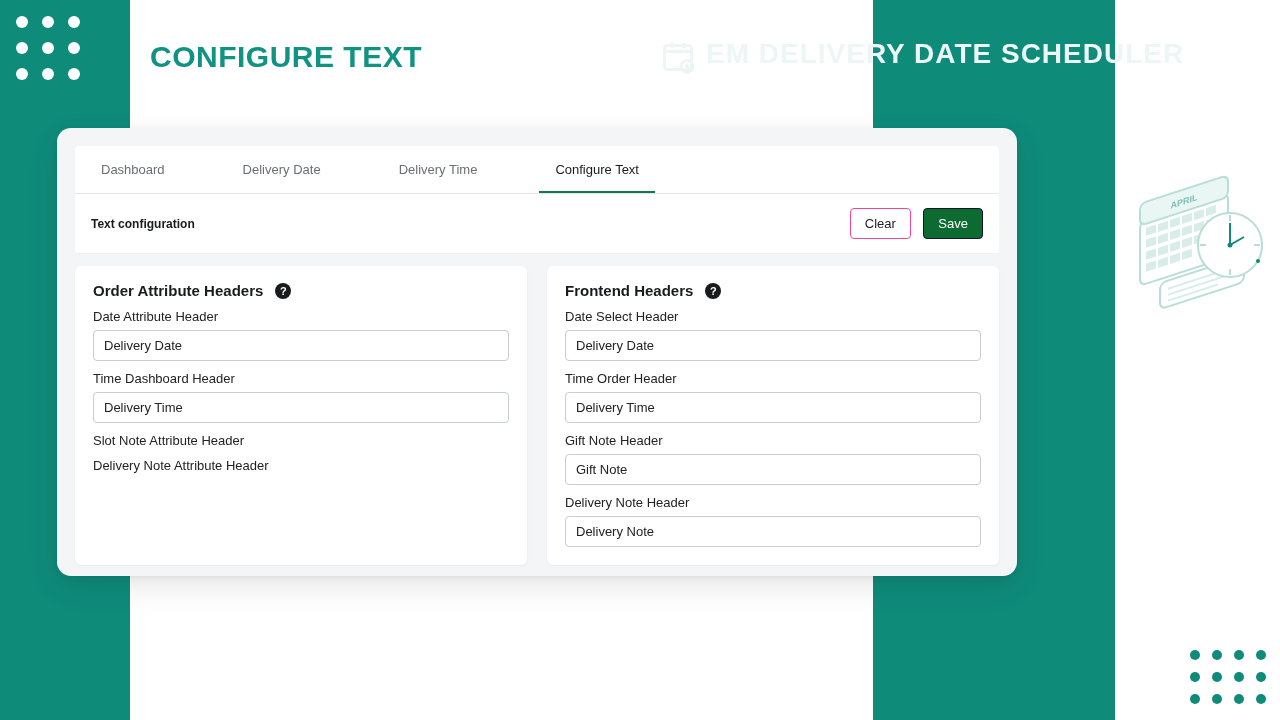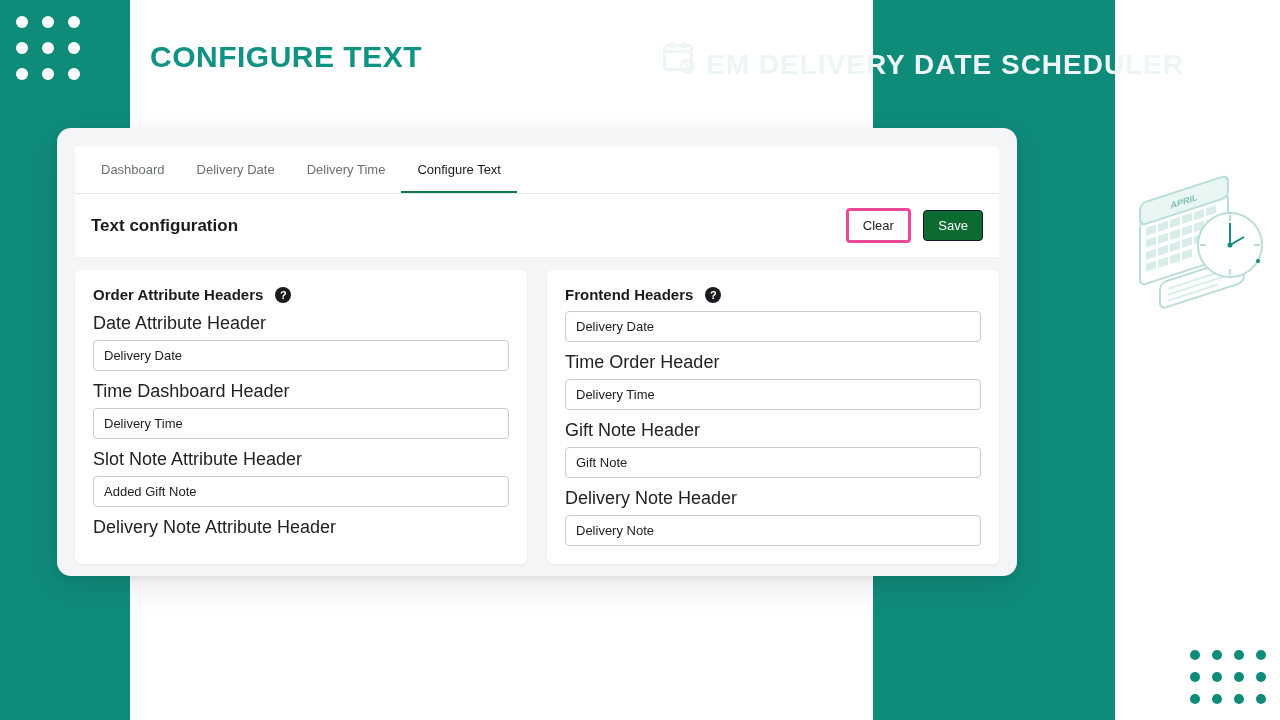--- a/index.html
+++ b/index.html
@@ -13,42 +13,42 @@
   .dots { position: absolute; display: grid; grid-template-columns: repeat(3, 12px); grid-gap: 14px 14px; }
   .dots span { width: 12px; height: 12px; border-radius: 50%; background: #fff; }
   .dots.top-left { left: 16px; top: 16px; }
   .dots.bottom-right { left: 1190px; top: 650px; grid-template-columns: repeat(4, 10px); grid-gap: 12px 12px; }
   .dots.bottom-right span { background: #0f8b7a; width: 10px; height: 10px; }
 
   
   .page-title { position: absolute; left: 150px; top: 40px; font-size: 30px; font-weight: 800; color: #109383; letter-spacing: 0.5px; }
 
   
-  .product-name { position: absolute; left: 660px; top: 38px; font-size: 28px; font-weight: 800; color: #eef6f5; letter-spacing: 1px; white-space: nowrap; display: flex; align-items: flex-end; gap: 10px; }
+  .product-name { position: absolute; left: 660px; top: 38px; font-size: 28px; font-weight: 800; color: #eef6f5; letter-spacing: 1px; white-space: nowrap; display: flex; align-items: flex-start; gap: 10px; }
   .product-name .cal-icon svg { width: 36px; height: 36px; stroke: #eef6f5; }
 
   
   .card { position: absolute; left: 57px; top: 128px; width: 960px; height: 448px; background: #f4f5f7; border-radius: 14px; box-shadow: 0 10px 30px rgba(0,0,0,0.10), 0 2px 6px rgba(0,0,0,0.06); }
 
-  .tabs-wrap { background: #fff; margin: 18px 18px 0 18px; border-radius: 4px 4px 0 0; border-bottom: 1px solid #e4e6eb; display: flex; padding: 0 10px; }
+  .tabs-wrap { background: #fff; margin: 18px 18px 0 18px; border-radius: 4px 4px 0 0; border-bottom: 1px solid #e4e6eb; display: flex; padding: 0 10px; gap: 46px; }
   .tab { padding: 16px 16px 14px 16px; font-size: 13px; color: #6a6e75; cursor: pointer; border-bottom: 2px solid transparent; }
   .tab.active { color: #1a1b1e; border-bottom-color: #0f7a47; font-weight: 500; }
 
   .section-bar { background: #fff; margin: 0 18px; padding: 14px 16px; display: flex; align-items: center; justify-content: space-between; border-bottom: 1px solid #f0f1f3; }
-  .section-title { font-size: 17px; font-weight: 700; color: #1a1b1e; }
+  .section-title { font-size: 12px; font-weight: 700; color: #1a1b1e; }
   .btn { font-size: 13px; padding: 7px 14px; border-radius: 4px; cursor: pointer; }
-  .btn.clear { background: #fff; color: #222; border: 3px solid #ec4899; margin-right: 8px; }
+  .btn.clear { background: #fff; color: #222; border: 1px solid #ec4899; margin-right: 8px; }
   .btn.save { background: #0d6a30; color: #fff; border: 1px solid #0f172a; }
 
   .panels { display: flex; gap: 20px; margin: 12px 18px 18px 18px; }
   .panel { flex: 1; background: #fff; border-radius: 6px; padding: 16px 18px 18px 18px; box-shadow: 0 1px 3px rgba(0,0,0,0.05); }
   .panel h3 { font-size: 15px; font-weight: 700; color: #1a1b1e; display: flex; align-items: center; gap: 12px; margin-bottom: 8px; }
   .help-icon { width: 16px; height: 16px; border-radius: 50%; background: #1a1b1e; color: #fff; font-size: 11px; font-weight: 700; display: inline-flex; align-items: center; justify-content: center; }
 
-  .field-label { font-size: 18px; color: #222; margin-top: 10px; margin-bottom: 6px; }
+  .field-label { font-size: 13px; color: #222; margin-top: 10px; margin-bottom: 6px; }
   .text-input { width: 100%; padding: 7px 10px; font-size: 13px; border: 1px solid #c9ccd1; border-radius: 4px; color: #222; background: #fff; }
 
   
   .illus { position: absolute; left: 1130px; top: 165px; width: 140px; height: 170px; }
 </style>
 </head>
 <body>
 
 <div class="teal-left"></div>
 <div class="teal-right"></div>
@@ -114,29 +114,29 @@
     <div class="panel">
       <h3>
         <span>Order Attribute Headers</span>
         <span class="help-icon">?</span>
       </h3>
       <div class="field-label">Date Attribute Header</div>
       <input class="text-input" value="Delivery Date" style="">
       <div class="field-label">Time Dashboard Header</div>
       <input class="text-input" value="Delivery Time" style="">
       <div class="field-label">Slot Note Attribute Header</div>
-      <input class="text-input" value="Added Gift Note" style="">
       <div class="field-label">Delivery Note Attribute Header</div>
     </div>
 
     <div class="panel">
       <h3>
         <span>Frontend Headers</span>
         <span class="help-icon">?</span>
       </h3>
+      <div class="field-label">Date Select Header</div>
       <input class="text-input" value="Delivery Date" style="">
       <div class="field-label">Time Order Header</div>
       <input class="text-input" value="Delivery Time" style="">
       <div class="field-label">Gift Note Header</div>
       <input class="text-input" value="Gift Note" style="">
       <div class="field-label">Delivery Note Header</div>
       <input class="text-input" value="Delivery Note" style="">
     </div>
 
   </div>

